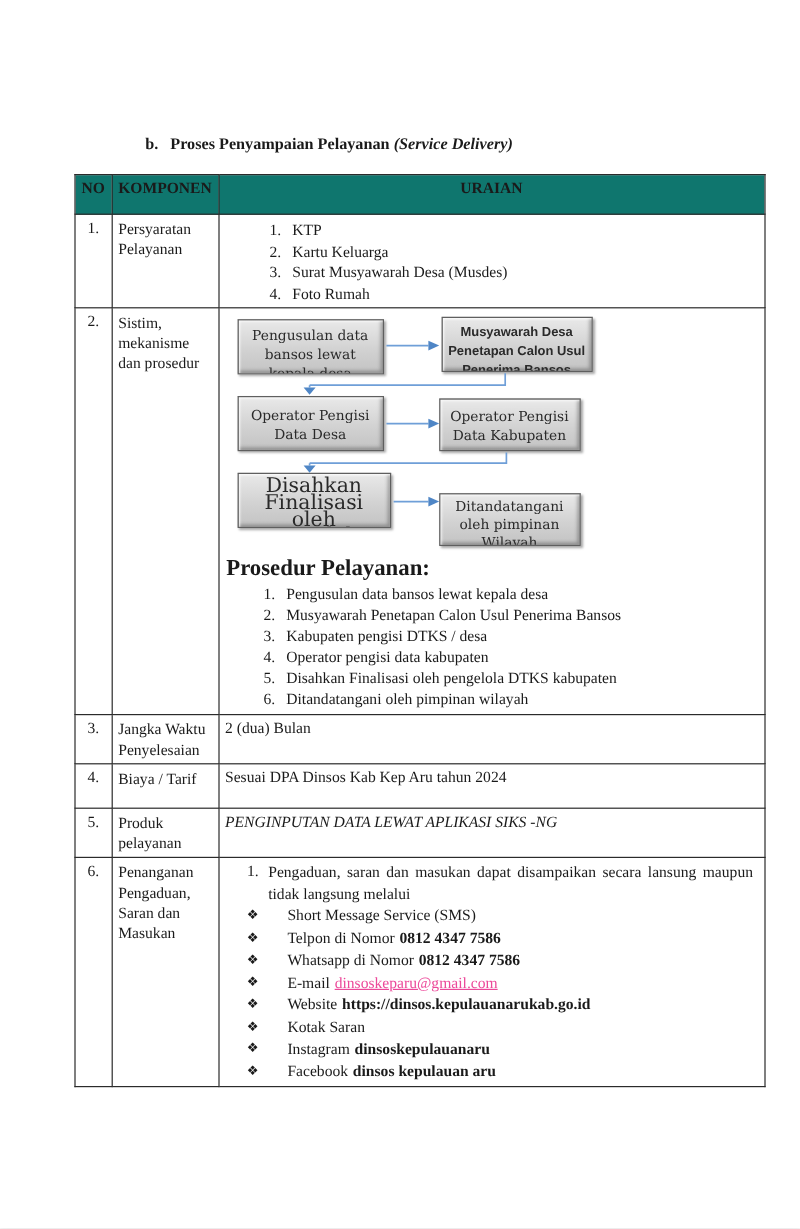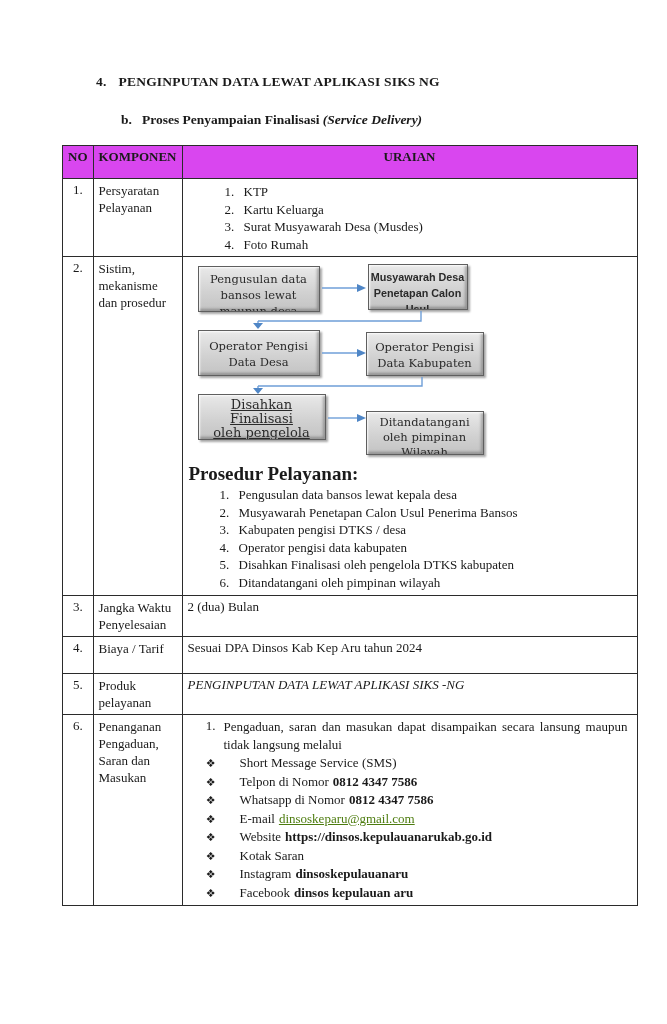--- a/index.html
+++ b/index.html
@@ -29,21 +29,21 @@
     position:absolute;left:62px;top:145px;
     width:570px;border-collapse:collapse;
     font-size:13px;
   }
   table.main td,table.main th{
     border:1px solid #2b2b2b;
     vertical-align:top;
     padding:3px 5px;
   }
   th.hdr{
-    background:#d946ef;
+    background:#0f766e;
     font-weight:bold;text-align:center;
     height:26px;vertical-align:middle;
     font-size:13px;
     margin-left:32px;
   }
   col.c-no{width:33px;}
   col.c-komp{width:93px;}
   col.c-uraian{width:444px;}
   td.no{text-align:center;padding-top:4px;}
   td.komp{padding-top:4px;line-height:17px;}
@@ -69,55 +69,52 @@
     font-family:"DejaVu Serif", serif;
     font-size:11.5px;line-height:16px;
     color:#2a2a2a;
     box-sizing:border-box;
     padding-top:4px;
   }
   .fbox.sans{
     font-family:"Liberation Sans", sans-serif;
     font-weight:bold;font-size:10.8px;line-height:16px;
   }
-  .fbox.tight{line-height:14px;padding-top:3px;font-size:13px;text-decoration:underline;}
+  .fbox.tight{line-height:14px;padding-top:3px;font-size:17px;}
   .flow-svg{position:absolute;left:0;top:0;pointer-events:none;}
 
   .prosedur-heading{
     font-weight:bold;font-size:19px;
     margin:4px 0 1px 0;
   }
 
   
   .intro-line{display:flex;margin-bottom:1px;}
   .intro-line .n{width:28px;text-align:right;flex:0 0 28px;}
   .intro-line .t{
     margin-left:8px;flex:1;
     text-align:justify;line-height:17.5px;
     padding-right:4px;
   }
   .chan{display:flex;line-height:17.5px;}
   .chan .b{width:28px;text-align:right;flex:0 0 28px;font-size:11px;padding-top:1px;}
   .chan .lbl{margin-left:24px;}
   .chan .val{font-weight:bold;margin-left:4px;text-align:right;}
-  .chan .lnk{color:#4d7c0f;text-decoration:underline;margin-left:4px;cursor:pointer;}
+  .chan .lnk{color:#ec4899;text-decoration:underline;margin-left:4px;cursor:pointer;}
 
   .italic-val{font-style:italic;}
 </style>
 </head>
 <body>
 
 <div class="page">
 
-  <div class="doc-title">
-    <span class="num">4.</span><span>PENGINPUTAN DATA LEWAT APLIKASI SIKS NG</span>
-  </div>
 
   <div class="doc-subtitle">
-    <span class="num">b.</span><span>Proses Penyampaian Finalisasi</span>
+    <span class="num">b.</span><span>Proses Penyampaian Pelayanan</span>
     <span class="it">(Service Delivery)</span>
   </div>
 
   <table class="main">
     <colgroup>
         <col class="c-no">
         <col class="c-komp">
         <col class="c-uraian">
       </colgroup>
 
@@ -142,23 +139,23 @@
     </tr>
 
     <tr style="height:313px;">
       <td class="no">2.</td>
       <td class="komp">Sistim, mekanisme dan prosedur</td>
       <td class="uraian" style="padding:0 6px 4px 4px;">
         <div class="flow-wrap">
           <div class="fbox" style="left:11px;top:9px;width:122px;height:46px;">
             <div>Pengusulan data</div>
             <div>bansos lewat</div>
-            <div>maupun desa</div>
-          </div>
-          <div class="fbox sans" style="left:181px;top:7px;width:100px;height:46px;">
+            <div>kepala desa</div>
+          </div>
+          <div class="fbox sans" style="left:181px;top:7px;width:126px;height:46px;">
             <div>Musyawarah Desa</div>
             <div>Penetapan Calon Usul</div>
             <div>Penerima Bansos</div>
           </div>
           <div class="fbox" style="left:11px;top:73px;width:122px;height:46px;padding-top:7px;">
             <div>Operator Pengisi</div>
             <div>Data Desa</div>
           </div>
           <div class="fbox" style="left:179px;top:75px;width:118px;height:44px;padding-top:6px;">
             <div>Operator Pengisi</div>

